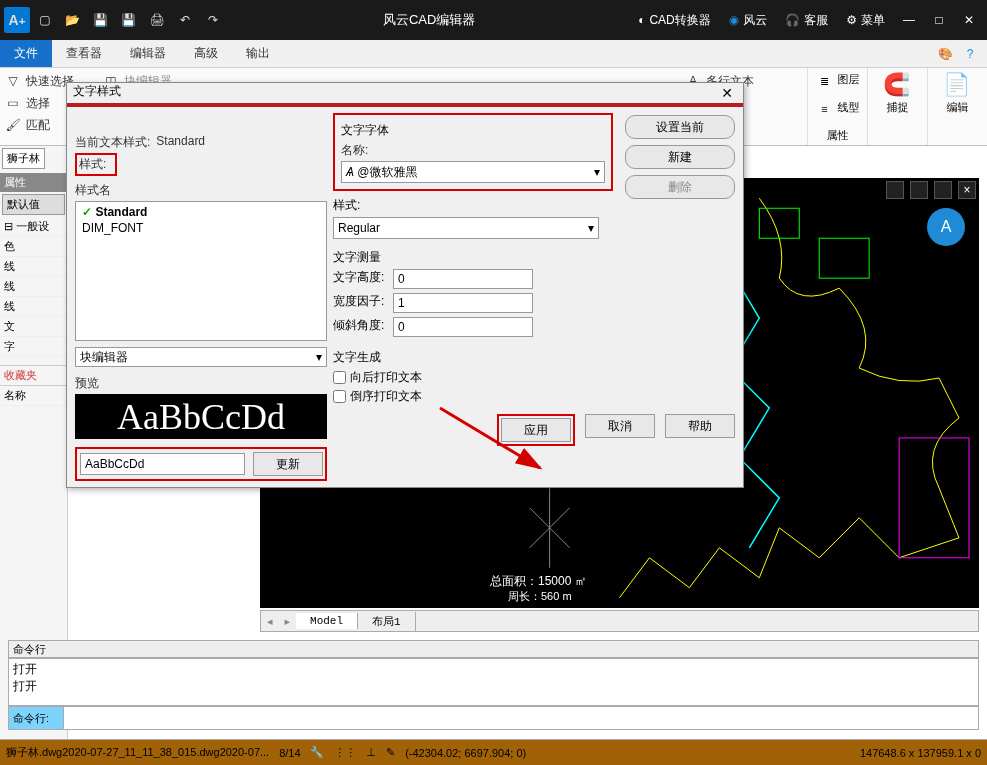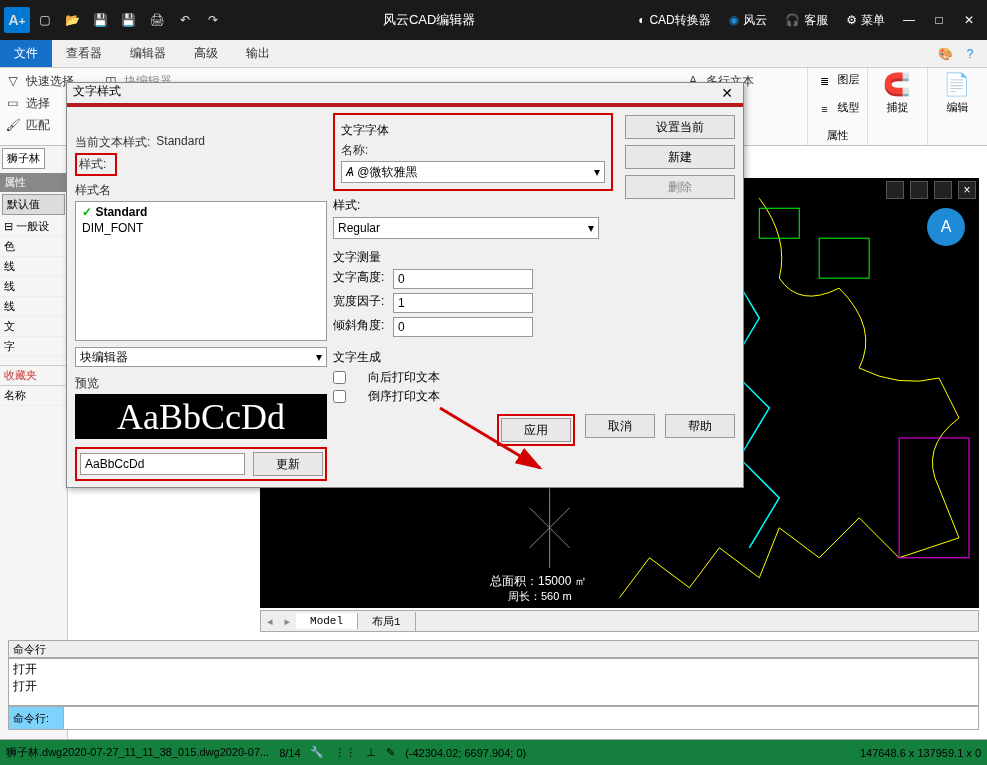--- a/index.html
+++ b/index.html
@@ -46,21 +46,21 @@
 .layout-tab.active { background:#fff; }
 
 
 .cmd-label { position:absolute; left:8px; top:640px; right:8px; height:18px; background:#eee; border:1px solid #aaa; font-size:11px; padding:1px 4px; }
 .cmd-hist { position:absolute; left:8px; top:658px; right:8px; height:48px; background:#fff; border:1px solid #aaa; font-size:12px; padding:2px 4px; overflow:hidden;}
 .cmd-input-row { position:absolute; left:8px; top:706px; right:8px; height:24px; display:flex; }
 .cmd-prompt { width:56px; background:#7dd3fc; border:1px solid #aaa; font-size:11px; display:flex; align-items:center; padding-left:4px;}
 .cmd-input { flex:1; border:1px solid #aaa; border-left:none; padding:2px 4px; font-size:12px;}
 
 
-.statusbar { position:absolute; left:0; right:0; bottom:0; height:26px; background:#15803d; border-top:1px solid #aaa; display:flex; align-items:center; font-size:11px; padding:0 6px; gap:10px;}
+.statusbar { position:absolute; left:0; right:0; bottom:0; height:26px; background:#a16207; border-top:1px solid #aaa; display:flex; align-items:center; font-size:11px; padding:0 6px; gap:10px;}
 .statusbar .sb-right { margin-left:auto; }
 
 
 .dialog { position:absolute; left:66px; top:82px; width:678px; height:406px; background:#f0f0f0; border:1px solid #888; box-shadow:2px 2px 6px rgba(0,0,0,.3); z-index:100; }
 .dlg-title { height:24px; display:flex; justify-content:space-between; padding:0 6px; font-size:12px; border-bottom:4px solid #b91c1c;gap:16px;}
 .dlg-close { width:20px; height:20px; display:flex; align-items:center; justify-content:center; font-size:14px;}
 .dlg-body { padding:6px 8px; display:flex; gap:6px; height:calc(100% - 24px);}
 .dlg-left { width:252px; display:flex; flex-direction:column;margin-top:21px;}
 .dlg-right { flex:1; display:flex; flex-direction:column; position:relative;}
 .field-label { font-size:12px; color:#333; }
@@ -72,23 +72,23 @@
 .combo { width:100%; height:22px; border:1px solid #999; background:#fff; font-size:12px; padding:0 4px; display:flex; align-items:center; justify-content:space-between;}
 .preview-box { height:50px; background:#000; color:#fff; font-size:36px; font-family:serif; display:flex; align-items:center; justify-content:center; margin-top:2px;}
 .preview-row { display:flex; gap:8px; margin-top:8px; align-items:center;}
 .preview-input { flex:1; height:22px; border:1px solid #999; padding:0 4px; font-size:12px;}
 .btn { height:24px; min-width:70px; background:#e8e8e8; border:1px solid #999; font-size:12px; padding:0 12px;}
 .group-title { font-size:12px; margin-top:4px; margin-bottom:3px;}
 .form-row { display:flex; gap:0; margin-bottom:4px;}
 .form-row .lbl { width:60px; font-size:12px; }
 .form-row .inp { width:140px; height:20px; border:1px solid #999; padding:0 4px; font-size:12px;}
 .dlg-btn-col { position:absolute; right:0; top:2px; display:flex; flex-direction:column; gap:6px;}
-.dlg-btn-col .btn { width:110px;}
+.dlg-btn-col .btn { width:110px;border-radius:10px;}
 .dlg-bottom-btns { display:flex; gap:10px; justify-content:flex-end; margin-top:7px;}
-.checkbox-row { display:flex; gap:22px; font-size:12px; margin-bottom:2px;}
+.checkbox-row { display:flex; gap:4px; font-size:12px; margin-bottom:2px;}
 .arrow-annot { position:absolute; left:430px; top:398px; z-index:110; pointer-events:none;}
 
 
 .mini-ic { width:18px; height:18px; display:inline-flex; align-items:center; justify-content:center; border:1px solid transparent; }
 
 
 .ribbon-right { display:flex; margin-left:auto; }
 
 
 .float-tools { position:absolute; top:0; right:0; display:flex; gap:6px; padding:3px; }

